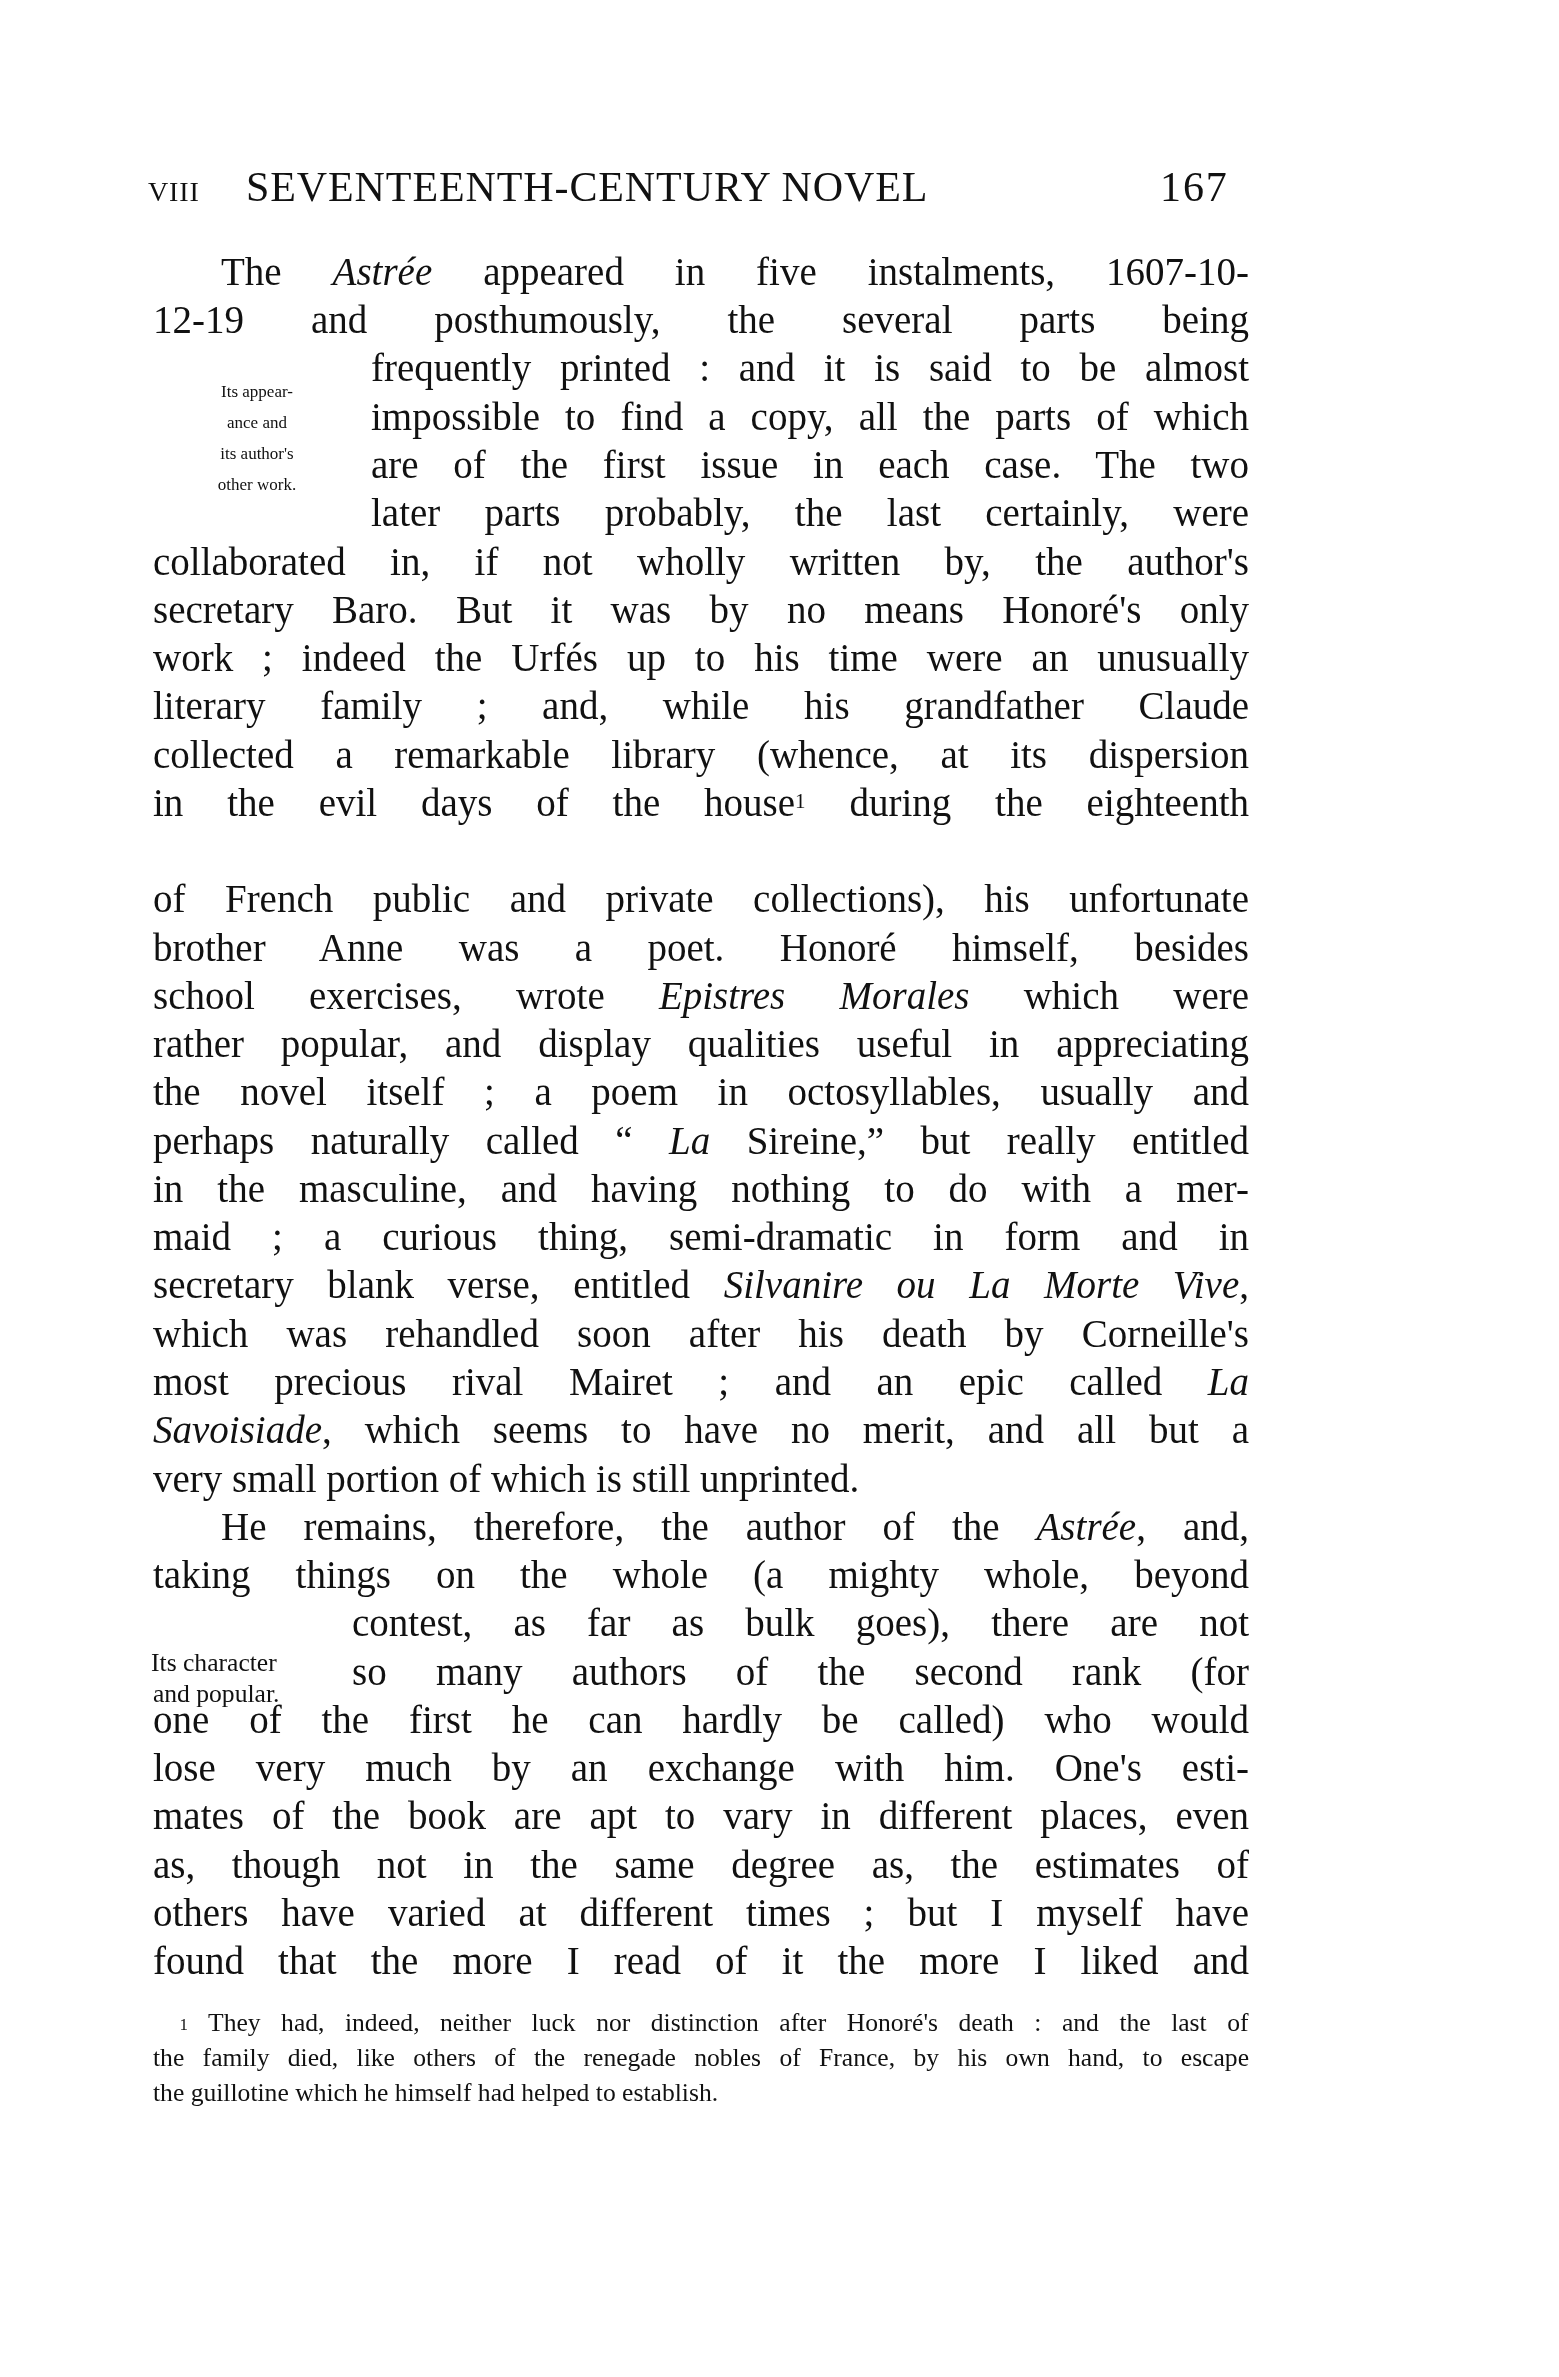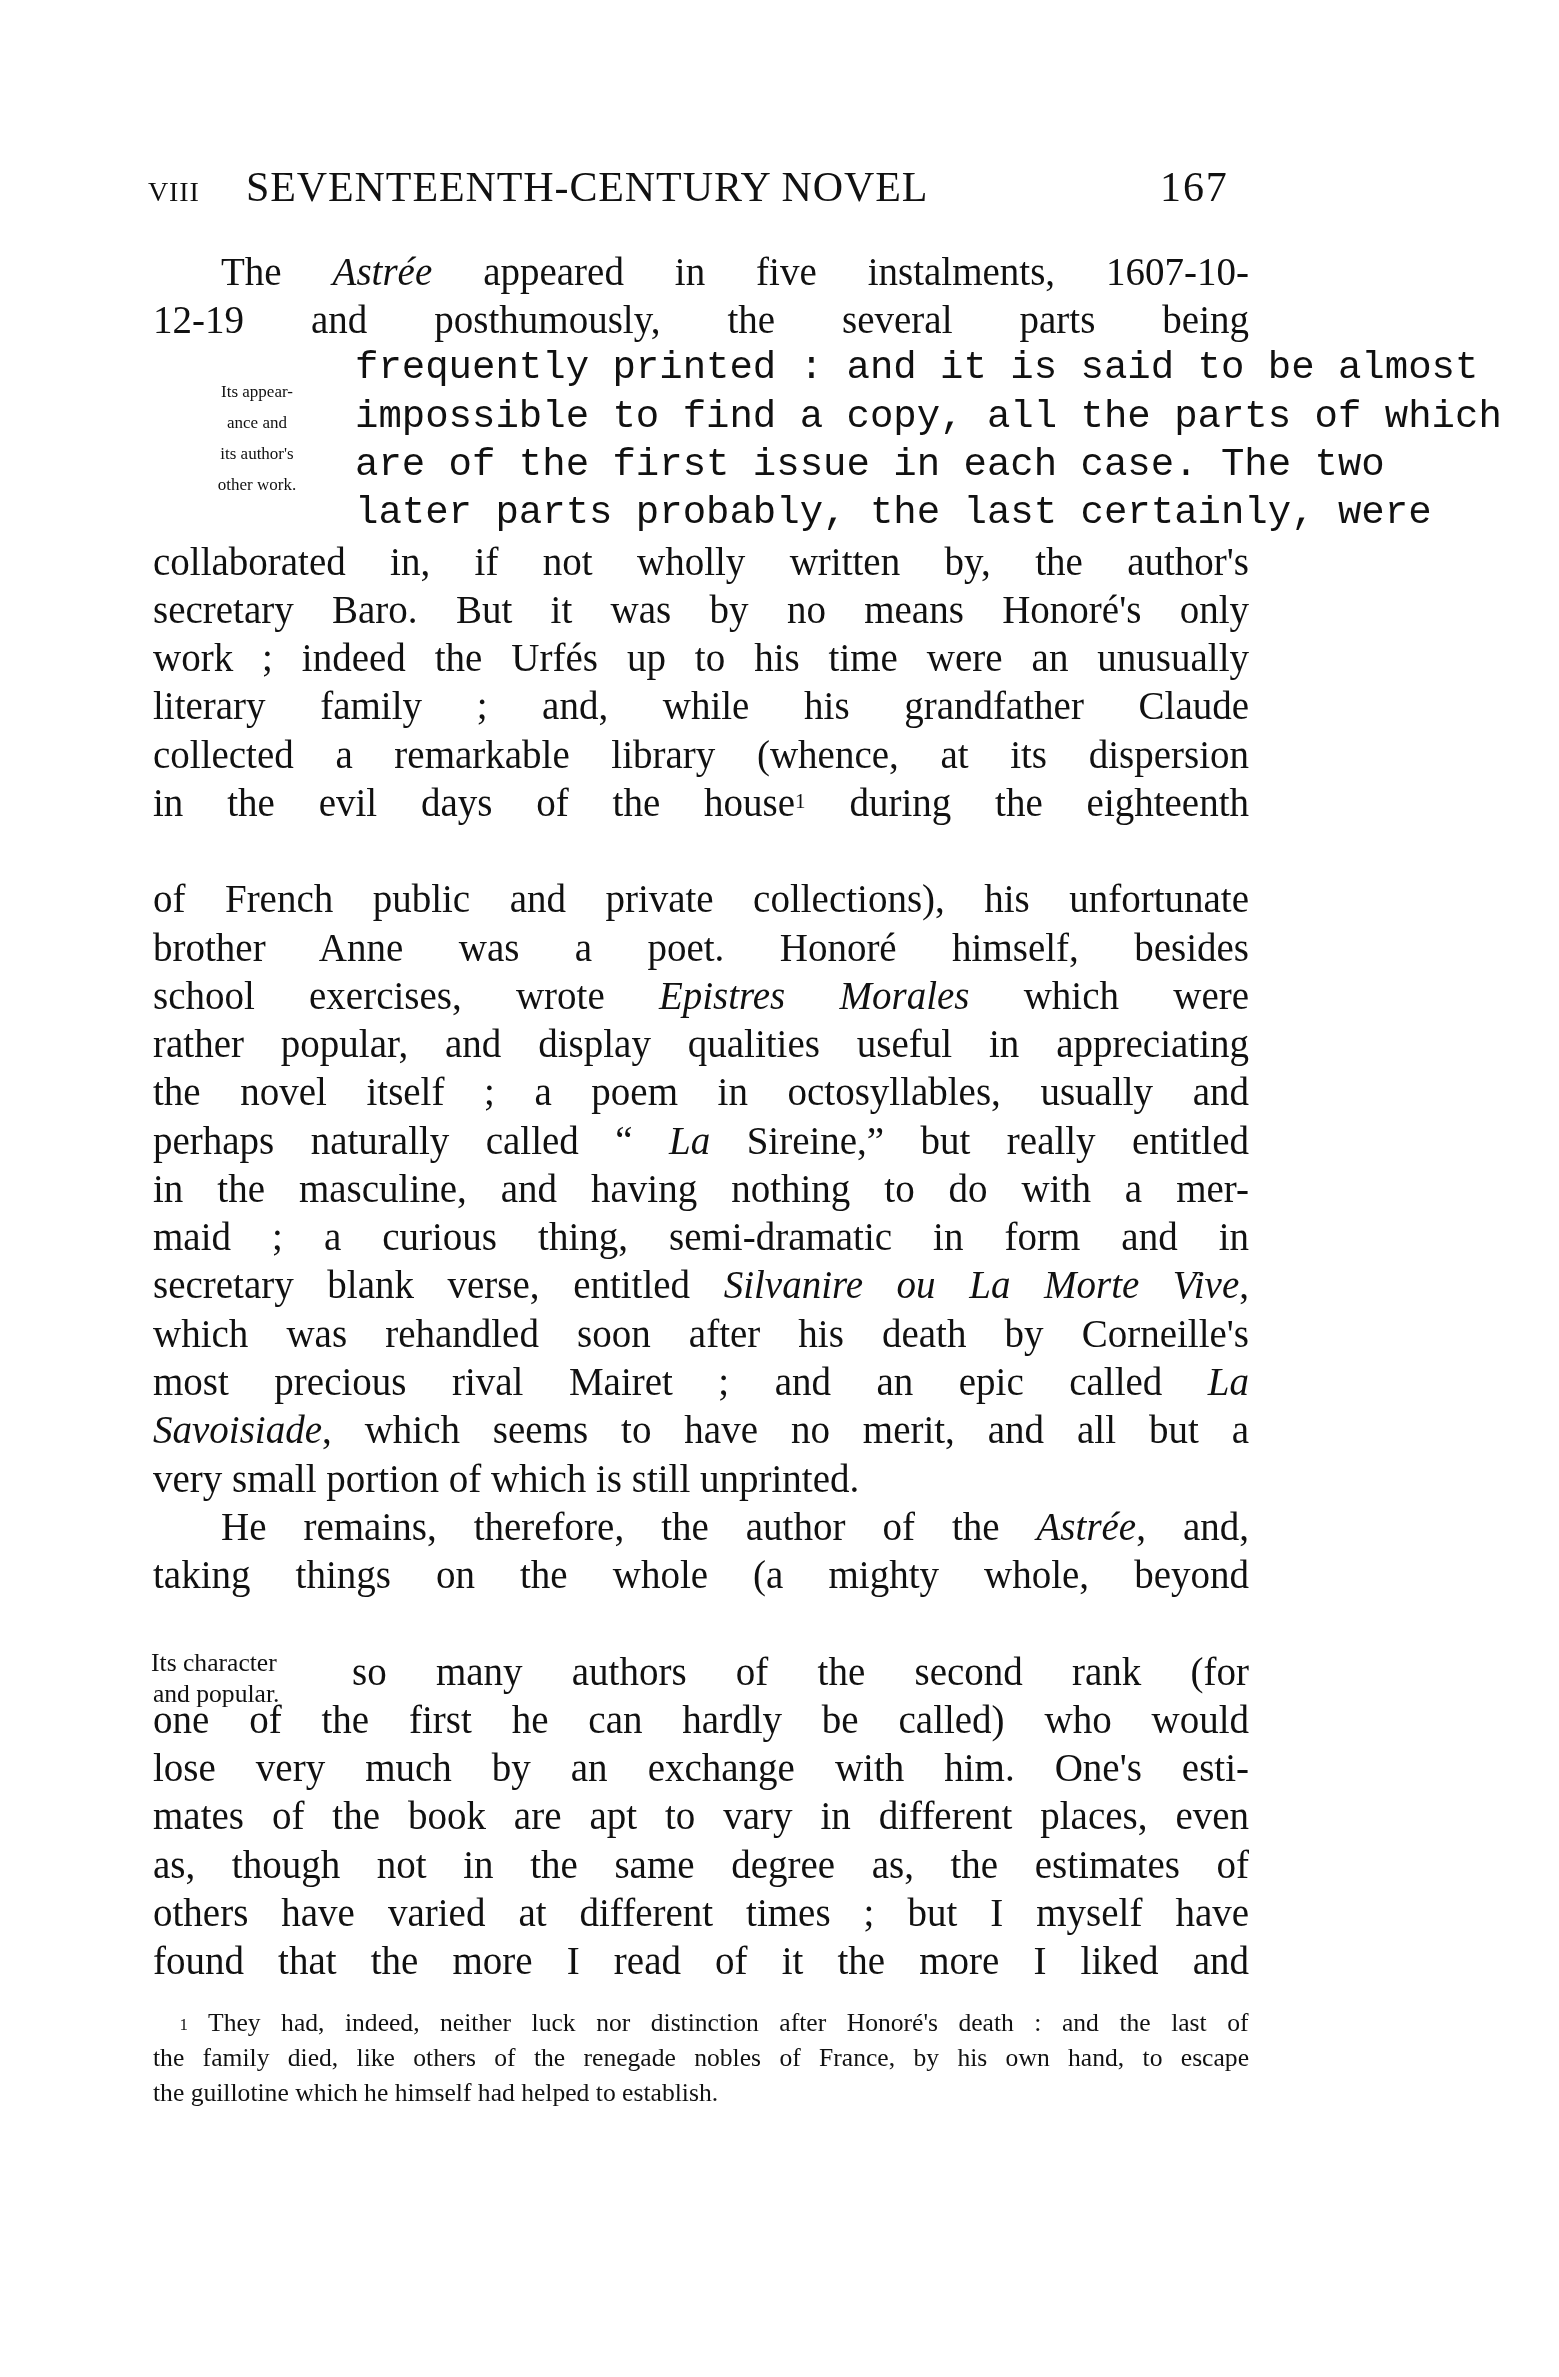--- a/index.html
+++ b/index.html
@@ -8,21 +8,21 @@
   .page { position: absolute; left: 0; top: 0; width: 1560px; height: 2377px; }
 
   .header { position: absolute; top: 163px; left: 0; width: 1392px; height: 57px; }
   .hdr-chapter { position: absolute; left: 148px; top: 13.2px; font-size: 28px; letter-spacing: 0.9px; }
   .hdr-title { position: absolute; left: 210px; top: 0px; font-size: 42px; letter-spacing: 0.9px; white-space: nowrap; margin-left: 36px; }
   .hdr-page { position: absolute; left: 1160px; top: 0px; font-size: 42px; letter-spacing: 1.9px; }
 
   .line { position: absolute; left: 153px; width: 1096px; font-size: 39px; line-height: 48px;
           white-space: nowrap; text-align: justify; text-align-last: justify; }
   .line.last { text-align-last: left; }
-  .line.narrow { left: 355px; width: 878px; font-family: Liberation Mono, monospace; }
+  .line.narrow { left: 371px; width: 878px; }
   .line i, .fn i { font-style: italic; }
   sup.fnref { font-size: 21px; vertical-align: top; position: relative; top: -1.9px; }
 
   .margin { position: absolute; left: 148px; width: 218px; font-size: 17px; line-height: 31px;
             text-align: center; white-space: nowrap; }
   .margin2 { position: absolute; left: 151px; font-size: 25.6px; line-height: 31px; white-space: nowrap; }
 
   .fn { position: absolute; left: 153px; width: 1096px; font-size: 25.6px; line-height: 38px;
         white-space: nowrap; text-align: justify; text-align-last: justify; }
   .fn.last { text-align-last: left; }
@@ -71,20 +71,21 @@
   <div class="line" style="top:1117px"><span>perhaps naturally called “ </span><i>La</i><span> Sireine,” but really entitled</span></div>
   <div class="line" style="top:1165px">in the masculine, and having nothing to do with a mer-</div>
   <div class="line" style="top:1213px">maid ; a curious thing, semi-dramatic in form and in</div>
   <div class="line" style="top:1261px"><span>secretary blank verse, entitled </span><i>Silvanire ou La Morte Vive</i><span>,</span></div>
   <div class="line" style="top:1310px">which was rehandled soon after his death by Corneille's</div>
   <div class="line" style="top:1358px"><span>most precious rival Mairet ; and an epic called </span><i>La</i><span></span></div>
   <div class="line" style="top:1406px"><span></span><i>Savoisiade</i><span>, which seems to have no merit, and all but a</span></div>
   <div class="line last" style="top:1455px">very small portion of which is still unprinted.</div>
   <div class="line" style="top:1503px; padding-left:68px; width:1028px"><span>He remains, therefore, the author of the </span><i>Astrée</i><span>, and,</span></div>
   <div class="line" style="top:1551px">taking things on the whole (a mighty whole, beyond</div>
+  <div class="line" style="top:1599px; left:352px; width:897px">contest, as far as bulk goes), there are not</div>
   <div class="line" style="top:1648px; left:352px; width:897px">so many authors of the second rank (for</div>
   <div class="line" style="top:1696px">one of the first he can hardly be called) who would</div>
   <div class="line" style="top:1744px">lose very much by an exchange with him.  One's esti-</div>
   <div class="line" style="top:1792px">mates of the book are apt to vary in different places, even</div>
   <div class="line" style="top:1841px">as, though not in the same degree as, the estimates of</div>
   <div class="line" style="top:1889px">others have varied at different times ; but I myself have</div>
   <div class="line" style="top:1937px">found that the more I read of it the more I liked and</div>
 
   <div class="fn" style="top:2004px; padding-left:26.5px; width:1069px"><span class="fn-num">1</span> <span>They had, indeed, neither luck nor distinction after Honoré's death : and the last of</span></div>
   <div class="fn" style="top:2039px">the family died, like others of the renegade nobles of France, by his own hand, to escape</div>

